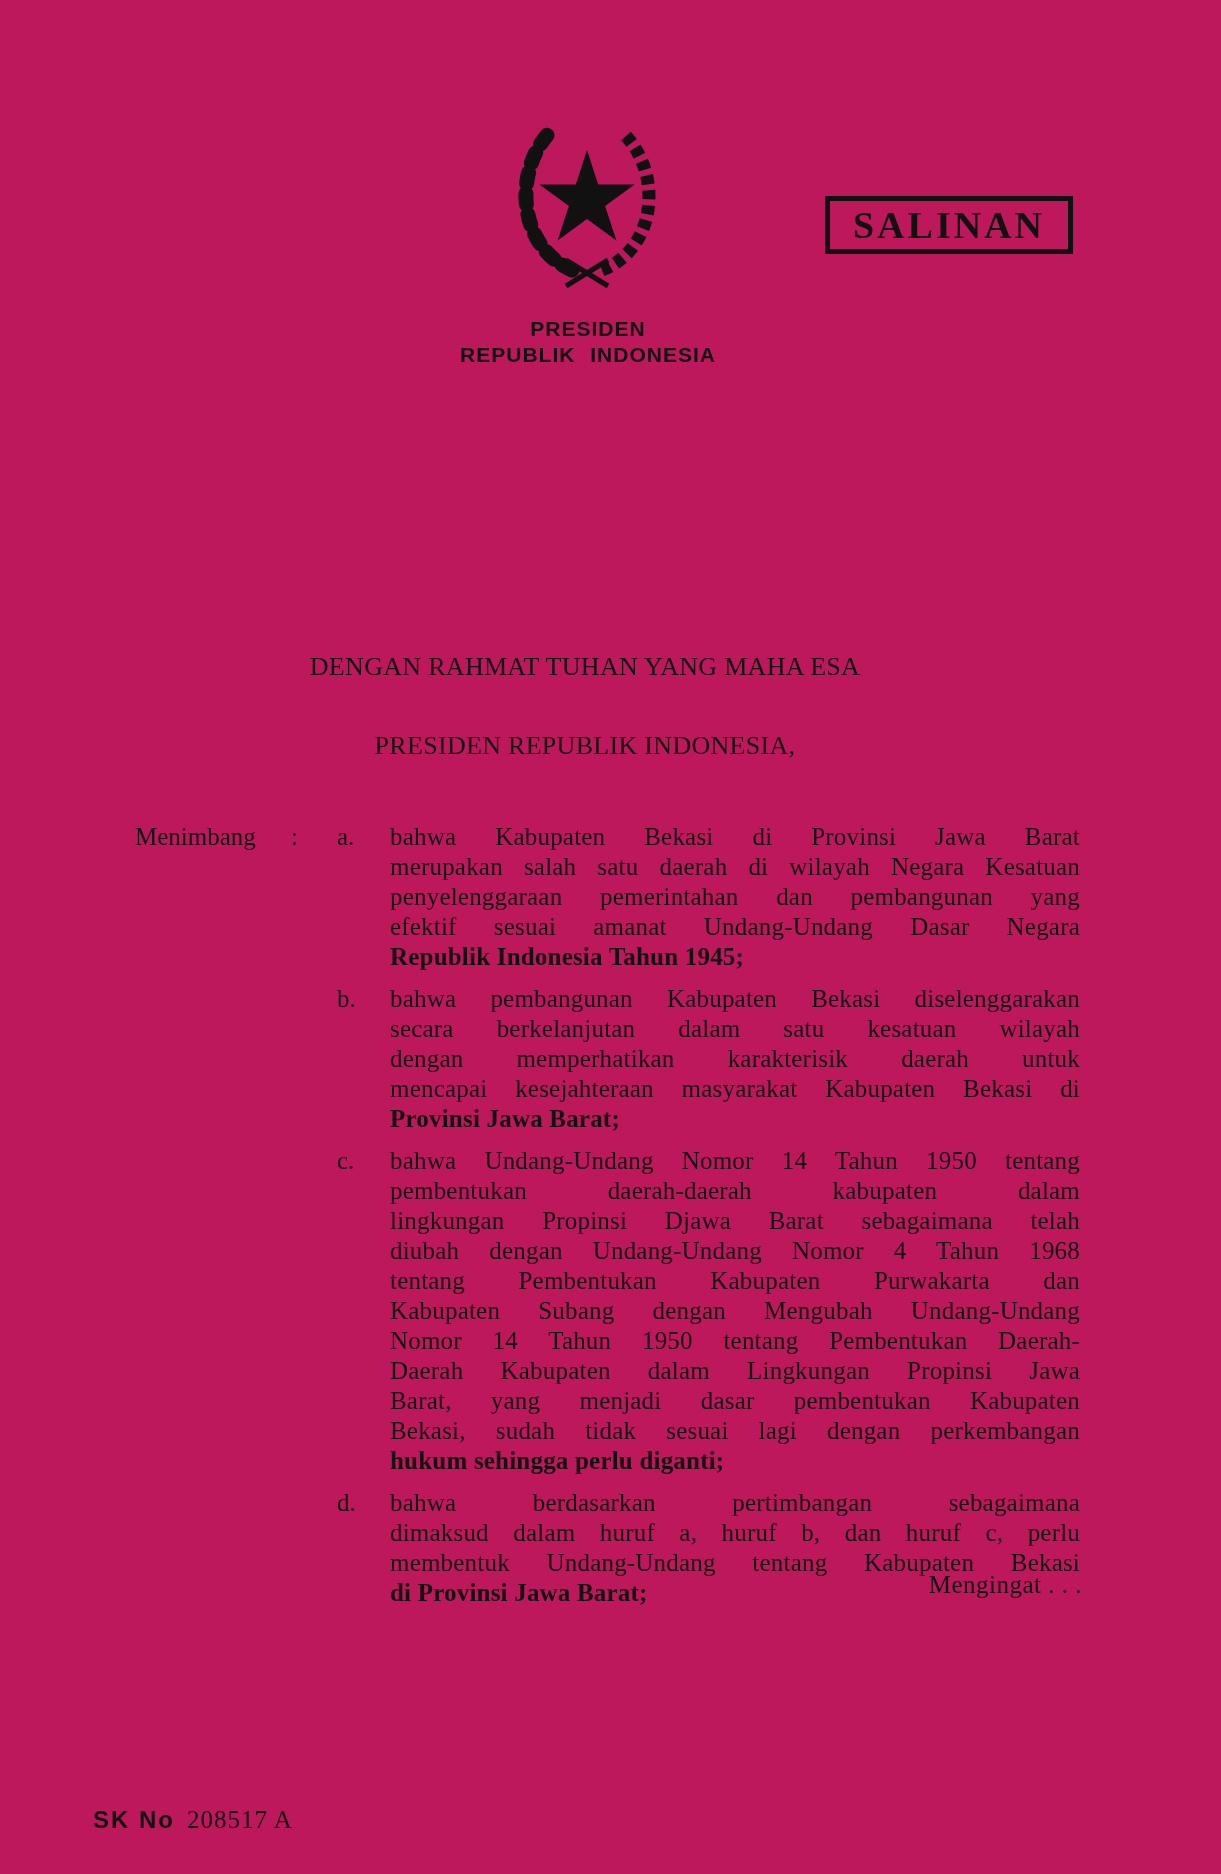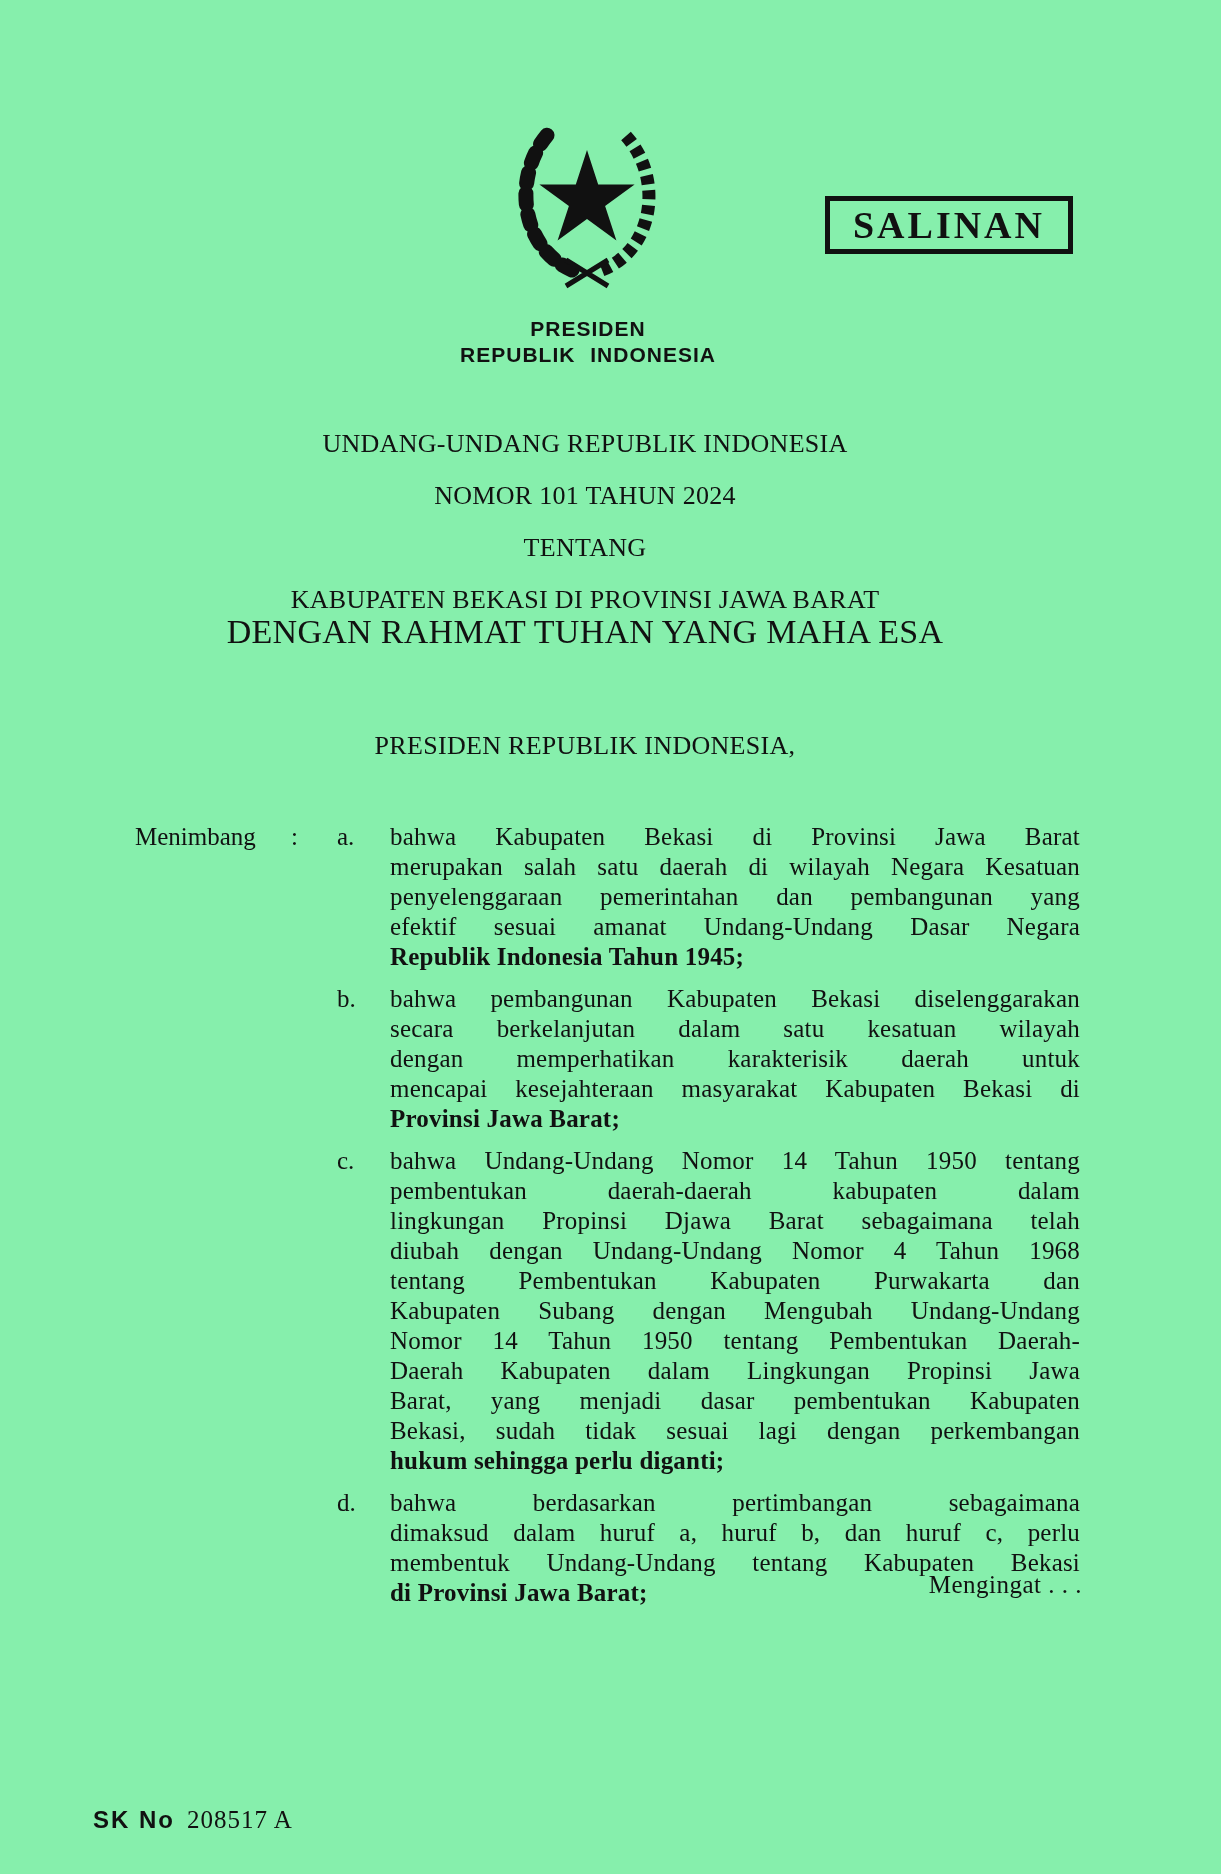--- a/index.html
+++ b/index.html
@@ -1,17 +1,17 @@
 <!DOCTYPE html>
 <html><head>
 <meta charset="utf-8">
 <style>
   html,body{margin:0;padding:0;background:#ffffff;}
   .page{
-    position:relative;width:1221px;height:1874px;background:#86efac;
+    position:relative;width:1221px;height:1874px;background:#be185d;
     color:#111;font-family:"Liberation Serif",serif;overflow:hidden;
   }
   
   .emblem{position:absolute;left:500px;top:120px;width:175px;height:172px;}
   
   .stamp{
     position:absolute;left:825px;top:196px;width:238px;height:48px;
     border:5px solid #111;display:flex;align-items:center;justify-content:center;
     font-weight:bold;font-size:38px;letter-spacing:3px;
     font-family:"Liberation Serif",serif;
@@ -22,22 +22,22 @@
     font-family:"Liberation Sans",sans-serif;font-weight:bold;
     font-size:21px;line-height:26px;letter-spacing:1px;
   }
   .letterhead .l2{word-spacing:8px;}
   
   .title-block{
     position:absolute;left:185px;top:418px;width:800px;text-align:center;
     font-size:26px;line-height:52px;letter-spacing:0.3px;
   }
   .invocation{
-    position:absolute;left:185px;top:613px;width:800px;text-align:center;
-    font-size:34px;letter-spacing:0.3px;
+    position:absolute;left:185px;top:652px;width:800px;text-align:center;
+    font-size:26px;letter-spacing:0.3px;
   }
   .salutation{
     position:absolute;left:185px;top:731px;width:800px;text-align:center;
     font-size:26px;letter-spacing:0.3px;
   }
   
   .considerations{position:absolute;left:135px;top:822px;display:flex;}
   .m-label{width:148px;font-size:25px;line-height:30px;}
   .m-colon{width:54px;font-size:25px;line-height:30px;padding-left:8px;box-sizing:border-box;}
   .m-item{display:flex;margin-bottom:12px;}
@@ -73,26 +73,20 @@
     </svg>
   </div>
 
   <div class="stamp">SALINAN</div>
 
   <div class="letterhead">
     <div class="l1">PRESIDEN</div>
     <div class="l2">REPUBLIK INDONESIA</div>
   </div>
 
-  <div class="title-block">
-    <div>UNDANG-UNDANG REPUBLIK INDONESIA</div>
-    <div>NOMOR 101 TAHUN 2024</div>
-    <div>TENTANG</div>
-    <div>KABUPATEN BEKASI DI PROVINSI JAWA BARAT</div>
-  </div>
 
   <div class="invocation">DENGAN RAHMAT TUHAN YANG MAHA ESA</div>
 
   <div class="salutation">PRESIDEN REPUBLIK INDONESIA,</div>
 
   <div class="considerations">
     <div class="m-label">Menimbang</div>
     <div class="m-colon">:</div>
     <div class="m-items" id="m-items">
         <div class="m-item">

